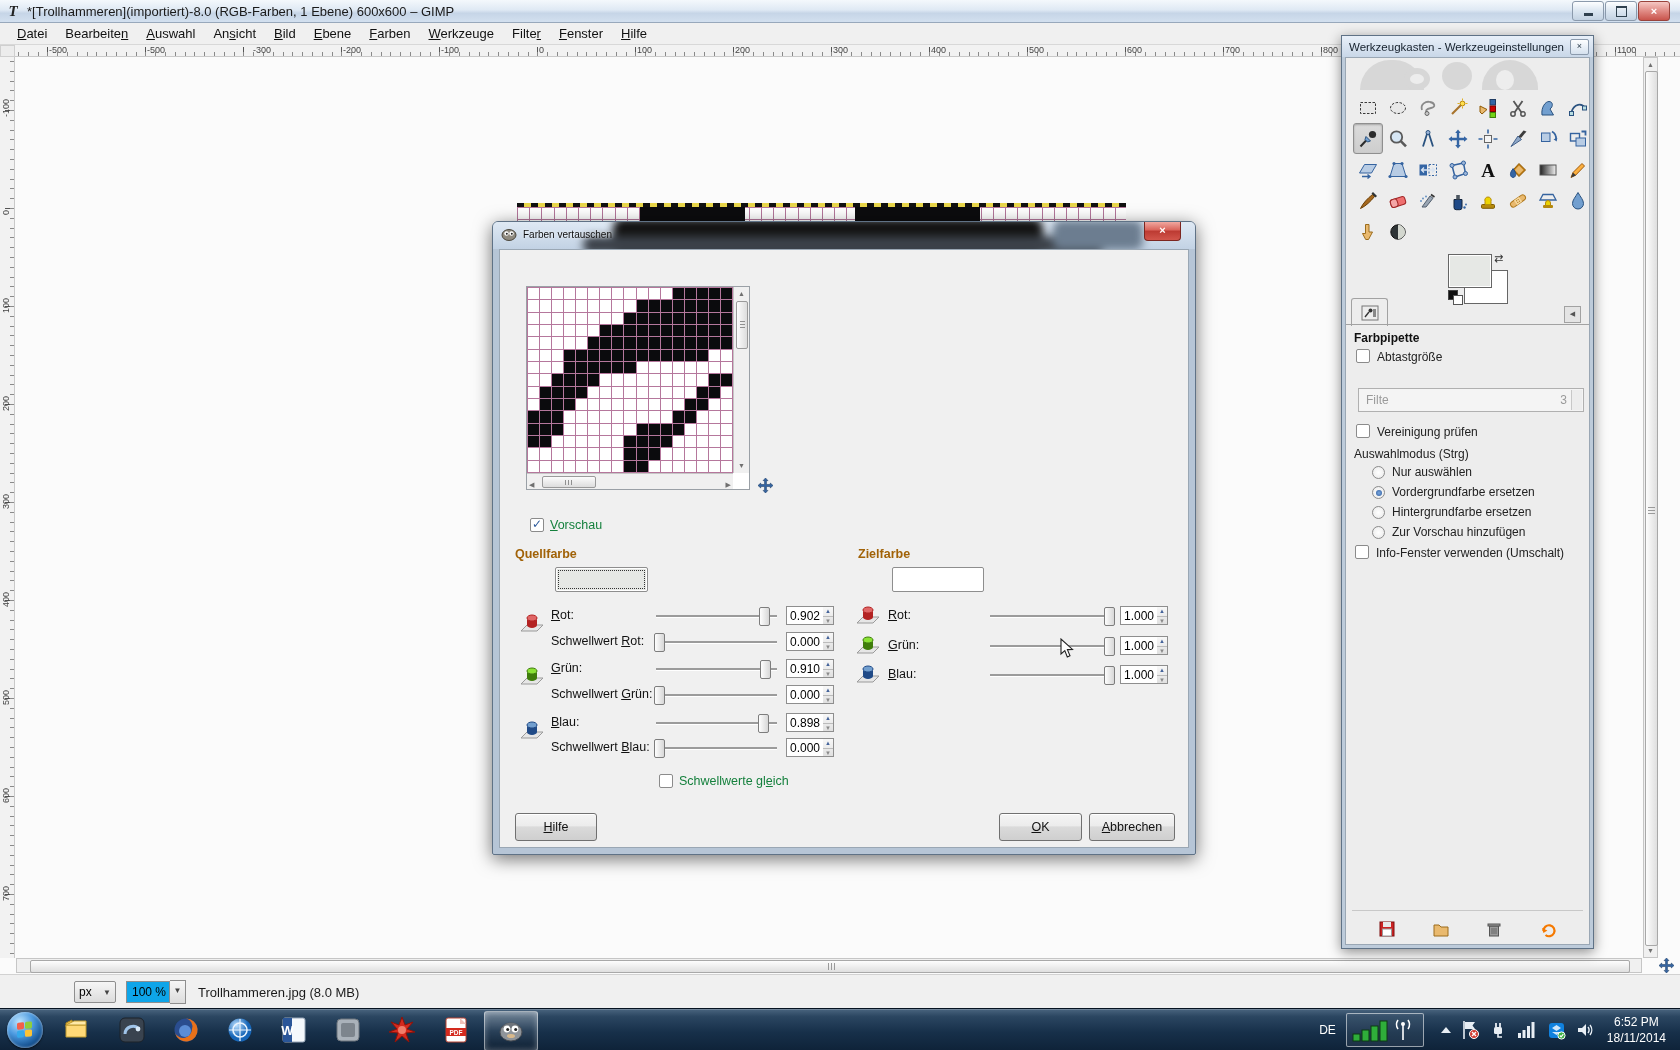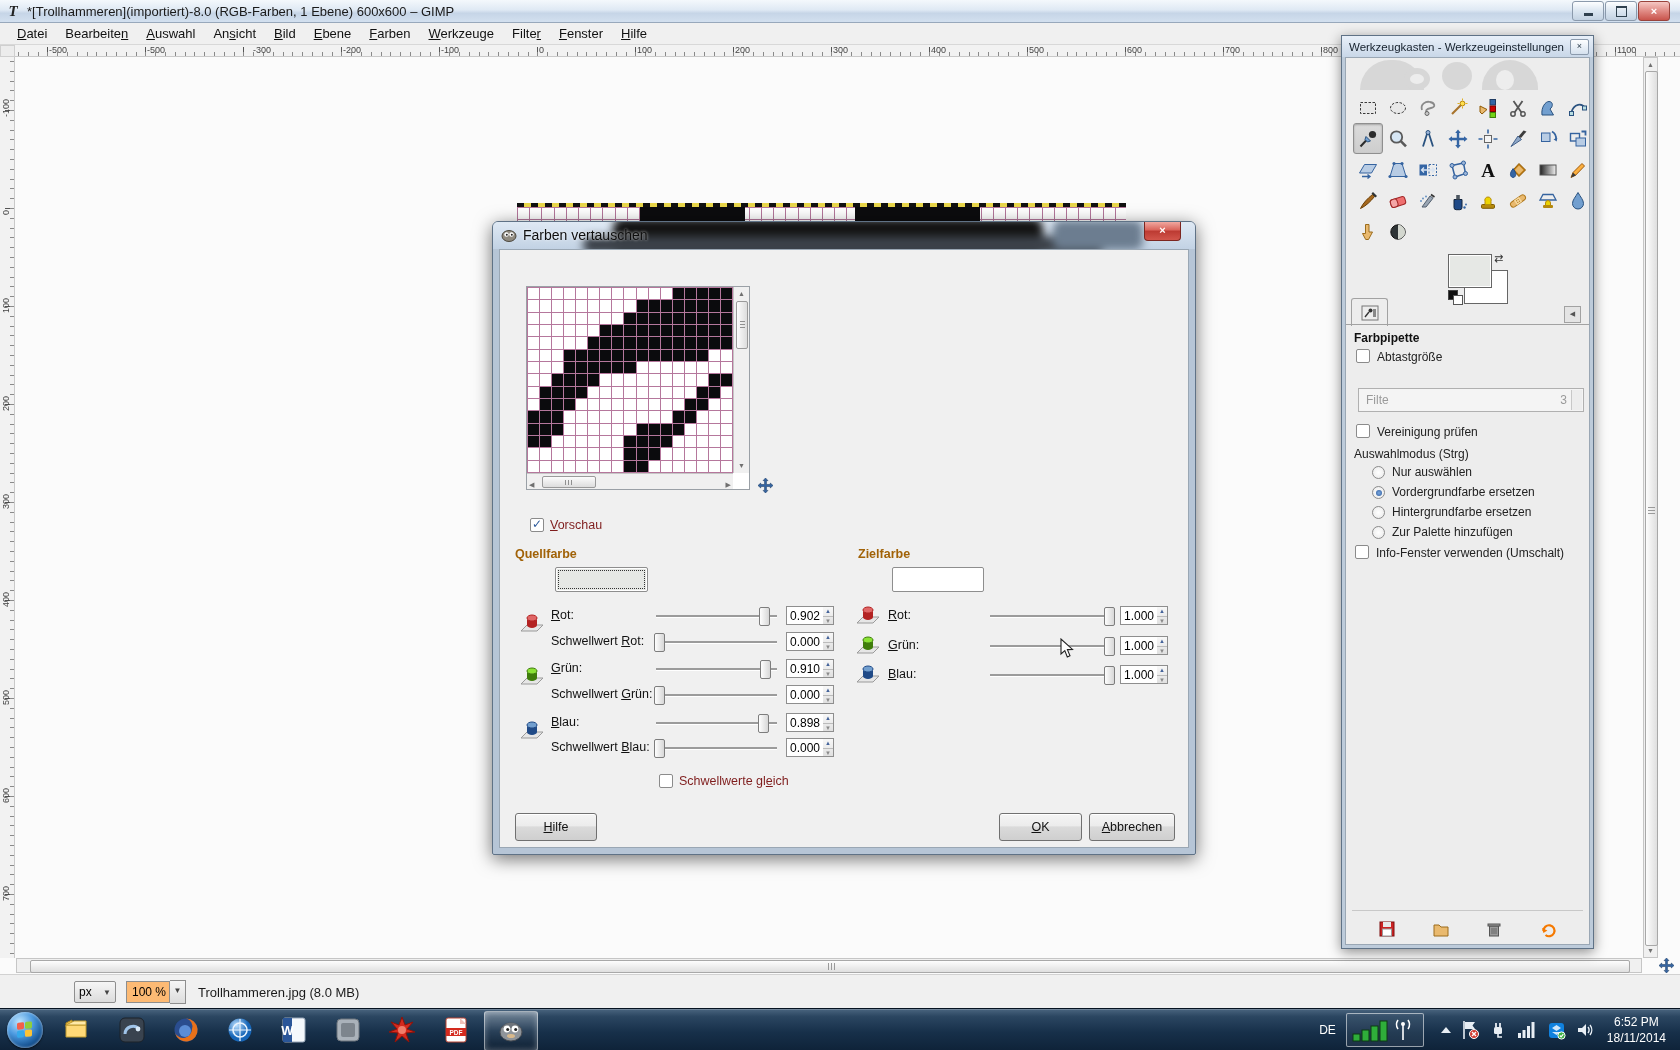--- a/index.html
+++ b/index.html
@@ -42,51 +42,51 @@
   .sb-arrow{color:#707070;font-size:7px;text-align:center;line-height:13px;}
   #vthumb{position:absolute;left:1px;top:13px;width:11px;height:873px;border:1px solid #a8a8a8;border-radius:2px;background:linear-gradient(90deg,#fdfdfd,#dfdfdf);}
   #vgrip{position:absolute;left:2px;top:435px;width:7px;height:9px;background:repeating-linear-gradient(#9a9a9a 0 1px,transparent 1px 3px);}
   #hscroll{position:absolute;left:16px;top:958px;width:1626px;height:15px;background:#f0f0f0;border:1px solid #c6c6c6;box-sizing:border-box;}
   #hthumb{position:absolute;left:13px;top:1px;width:1598px;height:11px;border:1px solid #a8a8a8;border-radius:2px;background:linear-gradient(#fdfdfd,#dfdfdf);}
   #hgrip{position:absolute;left:797px;top:2px;width:9px;height:7px;background:repeating-linear-gradient(90deg,#9a9a9a 0 1px,transparent 1px 3px);}
   #pan-corner{position:absolute;left:1659px;top:958px;width:16px;height:16px;}
   #statusbar{position:absolute;left:0;top:974px;width:1680px;height:34px;background:#f0f0f0;border-top:1px solid #d2d2d2;display:flex;align-items:center;}
   #unit-combo{margin-left:74px;width:42px;height:22px;border:1px solid #8e8e8e;border-radius:2px;
     background:linear-gradient(#f6f6f6,#dcdcdc);display:flex;align-items:center;justify-content:space-between;padding:0 4px;box-sizing:border-box;}
-  #zoom-box{margin-left:10px;width:44px;height:22px;border:1px solid #8e8e8e;background:#fdba74;display:flex;align-items:center;justify-content:flex-end;padding-right:3px;box-sizing:border-box;}
+  #zoom-box{margin-left:10px;width:44px;height:22px;border:1px solid #8e8e8e;background:#0ea5e9;display:flex;align-items:center;justify-content:flex-end;padding-right:3px;box-sizing:border-box;}
   #zoom-drop{width:15px;height:22px;border:1px solid #8e8e8e;border-left:none;background:linear-gradient(#f6f6f6,#dcdcdc);text-align:center;line-height:20px;font-size:8px;color:#444;}
   #status-msg{margin-left:12px;font-size:13px;color:#1a1a1a;}
   .tiny-arrow{font-size:8px;color:#444;}
   
   #dialog{position:absolute;left:492px;top:221px;width:704px;height:634px;
     border:1px solid #5f7286;border-radius:6px 6px 2px 2px;background:rgba(176,192,210,.92);
     box-shadow:0 4px 18px rgba(0,0,0,.55);box-sizing:border-box;}
   #dlg-titlebar{position:absolute;left:0;top:0;right:0;height:27px;border-radius:5px 5px 0 0;overflow:hidden;
     background:linear-gradient(#dfe9f4,#c2d2e4);}
   .blob{position:absolute;filter:blur(4px);}
   #dlg-title-row{position:absolute;left:8px;top:5px;display:flex;align-items:center;}
-  #dlg-title{font-size:14px;color:#0e0e0e;margin-left:6px;text-shadow:0 0 3px rgba(255,255,255,.9);}
+  #dlg-title{font-size:10px;color:#0e0e0e;margin-left:6px;text-shadow:0 0 3px rgba(255,255,255,.9);}
   #dlg-close{position:absolute;right:14px;top:0;width:35px;height:18px;border:1px solid #7c2620;border-top:none;border-radius:0 0 4px 4px;
     background:linear-gradient(#f0a8a0,#d9635a 45%,#bc3a32 50%,#d2554b);color:#fff;font-weight:bold;font-size:11px;text-align:center;line-height:17px;}
   #dlg-body{position:absolute;left:6px;top:27px;right:6px;bottom:6px;background:#f0f0f0;border:1px solid #9aa7b4;box-sizing:border-box;}
   #dlg-hint{position:absolute;left:13px;top:12px;font-weight:bold;font-size:12.8px;color:#111;}
   #pv-frame{position:absolute;left:26px;top:36px;width:224px;height:204px;background:#fff;border:1px solid #9aa0a6;box-sizing:border-box;}
   #pv-grid{position:absolute;left:0;top:0;width:206px;height:186px;display:grid;border-left:1px solid #b5779c;border-top:1px solid #b5779c;box-sizing:border-box;}
   .pvc{border-right:1px solid #b5779c;border-bottom:1px solid #b5779c;box-sizing:border-box;background:#fff;}
   .pvc.on{background:#0b0b0d;}
   #pv-vscroll{position:absolute;right:0;top:0;width:16px;height:186px;background:#f0f0f0;border-left:1px solid #c6c6c6;box-sizing:border-box;}
   #pv-vthumb{position:absolute;left:2px;top:14px;width:10px;height:46px;border:1px solid #9a9a9a;border-radius:2px;background:linear-gradient(90deg,#fcfcfc,#ddd);}
   #pv-hscroll{position:absolute;left:0;bottom:0;width:206px;height:16px;background:#f0f0f0;border-top:1px solid #c6c6c6;box-sizing:border-box;}
   #pv-hthumb{position:absolute;left:15px;top:2px;width:52px;height:10px;border:1px solid #9a9a9a;border-radius:2px;background:linear-gradient(#fcfcfc,#ddd);}
   .grip-h{position:absolute;left:50%;top:3px;margin-left:-4px;width:8px;height:5px;background:repeating-linear-gradient(90deg,#909090 0 1px,transparent 1px 3px);}
   .grip-v{position:absolute;top:50%;left:3px;margin-top:-4px;height:8px;width:5px;background:repeating-linear-gradient(#909090 0 1px,transparent 1px 3px);}
   #pv-pan{position:absolute;left:258px;top:228px;width:15px;height:15px;}
   .cb{position:absolute;width:14px;height:14px;background:#fff;border:1px solid #8b8b8b;border-radius:2px;box-sizing:border-box;
     font-size:12px;line-height:11px;text-align:center;color:#2d5a9b;font-weight:bold;}
-  .cb-label{position:absolute;font-size:12.5px;color:#7f1d1d;white-space:nowrap;}
+  .cb-label{position:absolute;font-size:12.5px;color:#15803d;white-space:nowrap;}
   .grp-heading{position:absolute;font-weight:bold;font-size:12.5px;color:#a16207;}
   .swatch{position:absolute;height:23px;border:1px solid #8e8e8e;border-radius:2px;box-shadow:inset 0 0 0 1px #fff;}
   .swatch.focus{outline:1px dotted #333;outline-offset:-4px;}
   .ch-label{position:absolute;font-size:12.5px;color:#111;white-space:nowrap;}
   .slider{position:absolute;width:125px;height:18px;}
   .groove{position:absolute;left:2px;right:2px;top:8px;height:2px;background:#9b9b9b;border-bottom:1px solid #fff;}
   .sthumb{position:absolute;top:0;width:9px;height:17px;border:1px solid #7d7d7d;border-radius:2px;background:linear-gradient(90deg,#fefefe,#d7d7d7);}
   .spin{position:absolute;width:38px;height:19px;border:1px solid #8e8e8e;background:#fff;font-size:12px;text-align:right;line-height:18px;padding-right:3px;box-sizing:border-box;}
   .updown{position:absolute;width:11px;height:19px;border:1px solid #8e8e8e;border-left:none;background:linear-gradient(#f8f8f8,#e0e0e0);box-sizing:border-box;}
   .updown .up{height:9px;border-bottom:1px solid #bbb;color:#44639a;font-size:6px;text-align:center;line-height:9px;}
@@ -959,21 +959,21 @@
 
       <div class="opt-label" style="left:8px;top:389px;">Auswahlmodus (Strg)</div>
       <div id="mode-radios">
           <div class="radio" style="left: 26px; top: 408px;"></div>
           <div class="opt-label" style="left: 46px; top: 407px;">Nur auswählen</div>
           <div class="radio sel" style="left: 26px; top: 428px;"></div>
           <div class="opt-label" style="left: 46px; top: 427px;">Vordergrundfarbe ersetzen</div>
           <div class="radio" style="left: 26px; top: 448px;"></div>
           <div class="opt-label" style="left: 46px; top: 447px;">Hintergrundfarbe ersetzen</div>
           <div class="radio" style="left: 26px; top: 468px;"></div>
-          <div class="opt-label" style="left: 46px; top: 467px;">Zur Palette hinzufügen</div>
+          <div class="opt-label" style="left: 46px; top: 467px;">Zur Vorschau hinzufügen</div>
         </div>
 
       <div class="cb" style="left:9px;top:487px;"></div>
       <div class="opt-label" style="left:30px;top:488px;">Info-Fenster verwenden (Umschalt)</div>
 
       <div id="panel-footer-line"></div>
       <div id="panel-footer">
           <div class="tray-ico">
             <svg width="20" height="20" viewBox="0 0 20 20">
               <rect x="3" y="3" width="14" height="14" fill="#cc2222" stroke="#7c0f0f"></rect>

